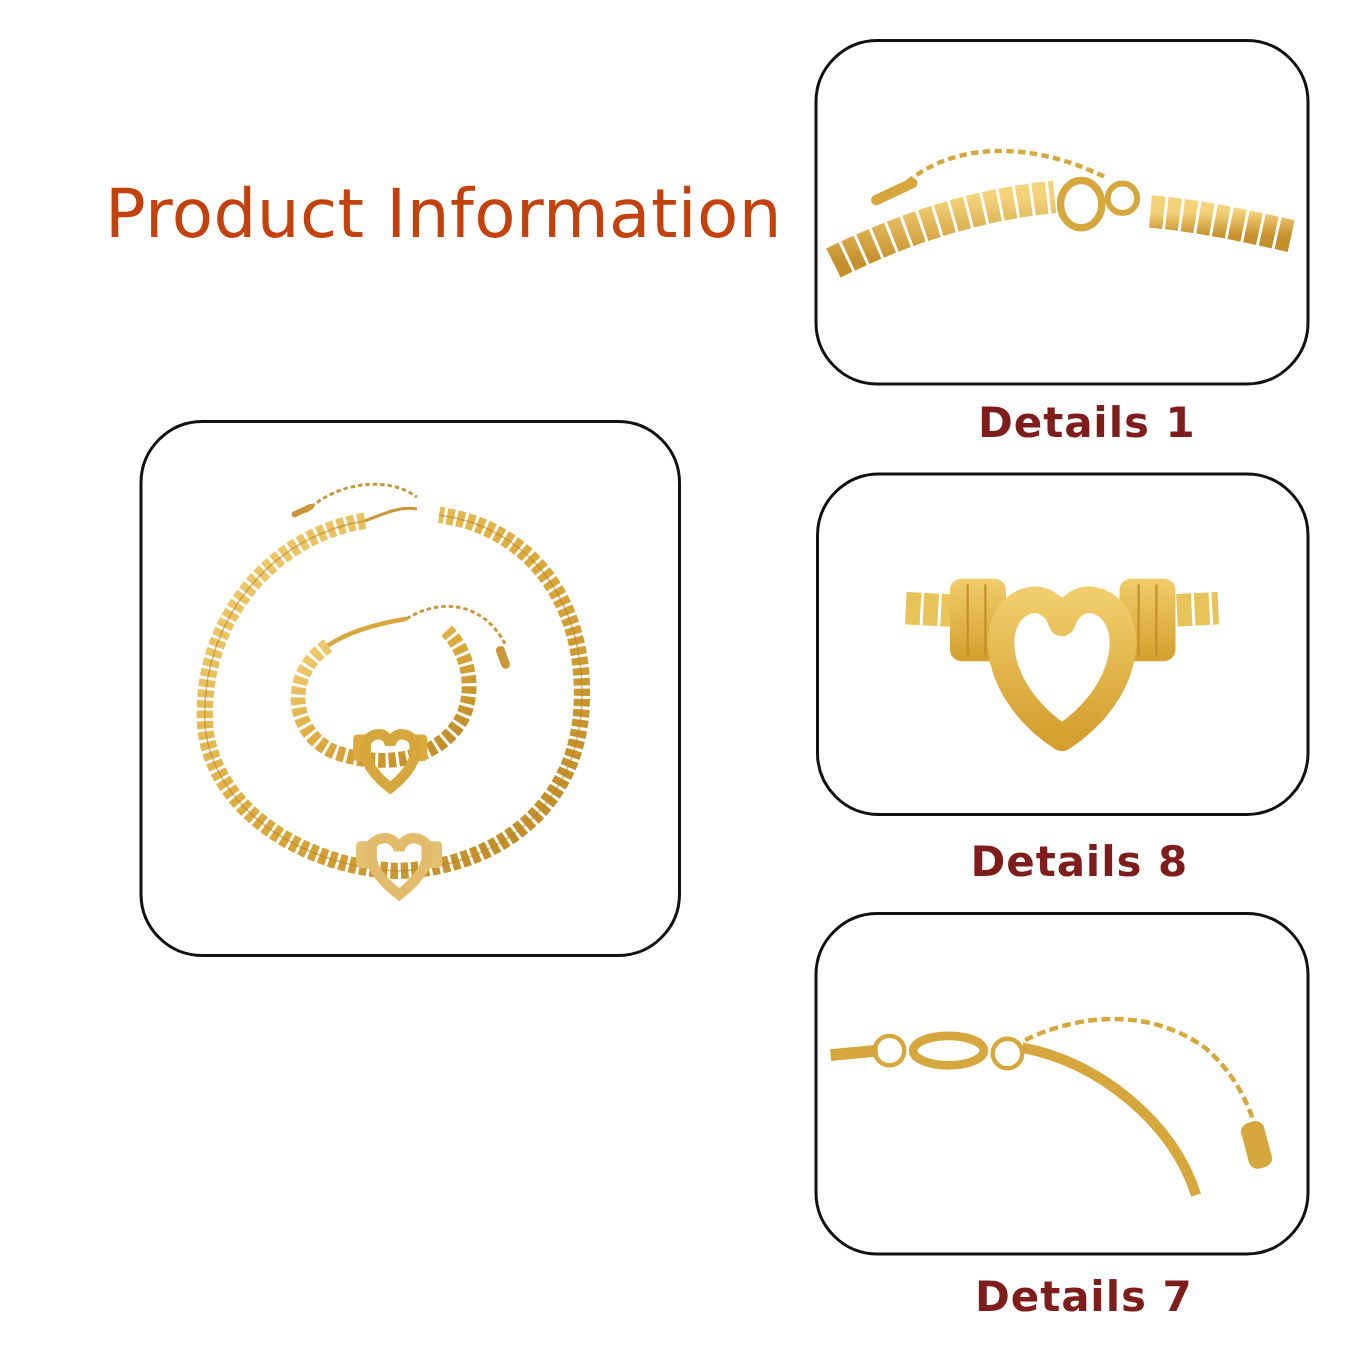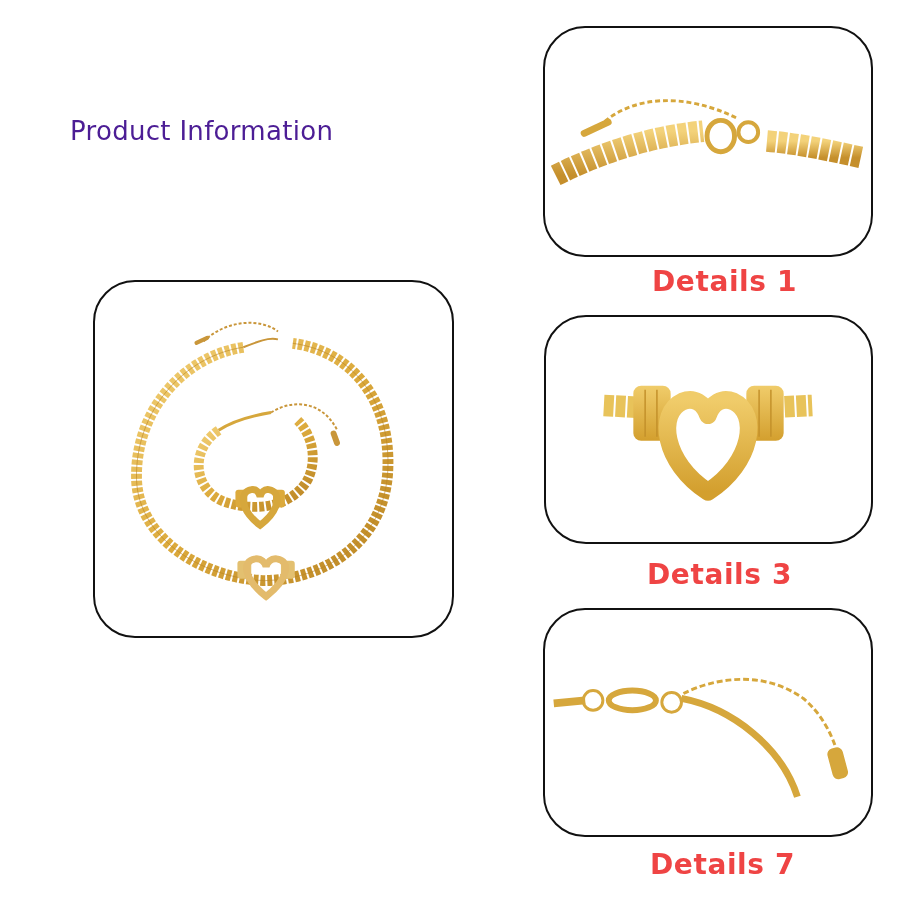--- a/index.html
+++ b/index.html
@@ -1,38 +1,38 @@
 <!DOCTYPE html>
 <html><head>
   <meta charset="utf-8">
   <style>
     * { margin: 0; padding: 0; box-sizing: border-box; }
     html, body { width: 900px; height: 900px; background: #ffffff; overflow: hidden; }
     body { position: relative; font-family: "DejaVu Sans", sans-serif; color: #111; }
 
     .title {
       position: absolute; left: 70px; top: 116px;
-      font-size: 26px; font-weight: 500; letter-spacing: 0.3px;
-      color: #4c1d95; white-space: nowrap;
+      font-size: 45px; font-weight: 500; letter-spacing: 0.3px;
+      color: #c2410c; white-space: nowrap;
       font-family: "DejaVu Sans", sans-serif;
     }
 
     .frame {
       position: absolute; border: 2px solid #111; background: #fff;
       overflow: hidden;
     }
     .frame svg { position: absolute; left: 0; top: 0; width: 100%; height: 100%; }
 
     #main-frame { left: 93px; top: 280px; width: 361px; height: 358px; border-radius: 42px; }
     #d1-frame   { left: 543px; top: 26px;  width: 330px; height: 231px; border-radius: 42px; }
     #d2-frame   { left: 544px; top: 315px; width: 329px; height: 229px; border-radius: 42px; }
     #d3-frame   { left: 543px; top: 608px; width: 330px; height: 229px; border-radius: 42px; }
 
     .label {
-      position: absolute; font-size: 28px; font-weight: bold; color: #ef4444;
+      position: absolute; font-size: 28px; font-weight: bold; color: #7f1d1d;
       white-space: nowrap; letter-spacing: 0.6px;
       font-family: "DejaVu Sans", sans-serif;
     }
     #d1-label { left: 652px; top: 265px; }
     #d2-label { left: 647px; top: 558px; }
     #d3-label { left: 650px; top: 848px; }
   </style>
 </head>
 <body>
 
@@ -107,21 +107,21 @@
     <rect x="88" y="70" width="38" height="56" rx="8" fill="url(#g3)"></rect>
     <rect x="203" y="70" width="38" height="56" rx="8" fill="url(#g3)"></rect>
     <line x1="100" y1="74" x2="100" y2="122" stroke="#c3902a" stroke-width="1.5"></line>
     <line x1="112" y1="74" x2="112" y2="122" stroke="#c3902a" stroke-width="1.5"></line>
     <line x1="216" y1="74" x2="216" y2="122" stroke="#c3902a" stroke-width="1.5"></line>
     <line x1="228" y1="74" x2="228" y2="122" stroke="#c3902a" stroke-width="1.5"></line>
 
     <path d="M164 178 C 118 148, 112 98, 138 86 C 150 81, 160 88, 164 100 C 168 88, 178 81, 190 86 C 216 98, 210 148, 164 178 Z" fill="none" stroke="url(#g3)" stroke-width="18" stroke-linejoin="round"></path>
   </svg>
 </div>
-<div class="label" id="d2-label">Details 3</div>
+<div class="label" id="d2-label">Details 8</div>
 
 <div class="frame" id="d3-frame">
   <svg viewBox="0 0 330 229">
 
     <path d="M8 95 L 40 92" stroke="#d6a73c" stroke-width="8"></path>
     <circle cx="48" cy="92" r="10" fill="none" stroke="#d6a73c" stroke-width="3"></circle>
 
     <ellipse cx="88" cy="92" rx="24" ry="10" fill="none" stroke="#d6a73c" stroke-width="6"></ellipse>
     <circle cx="128" cy="94" r="10" fill="none" stroke="#d6a73c" stroke-width="3"></circle>
 

